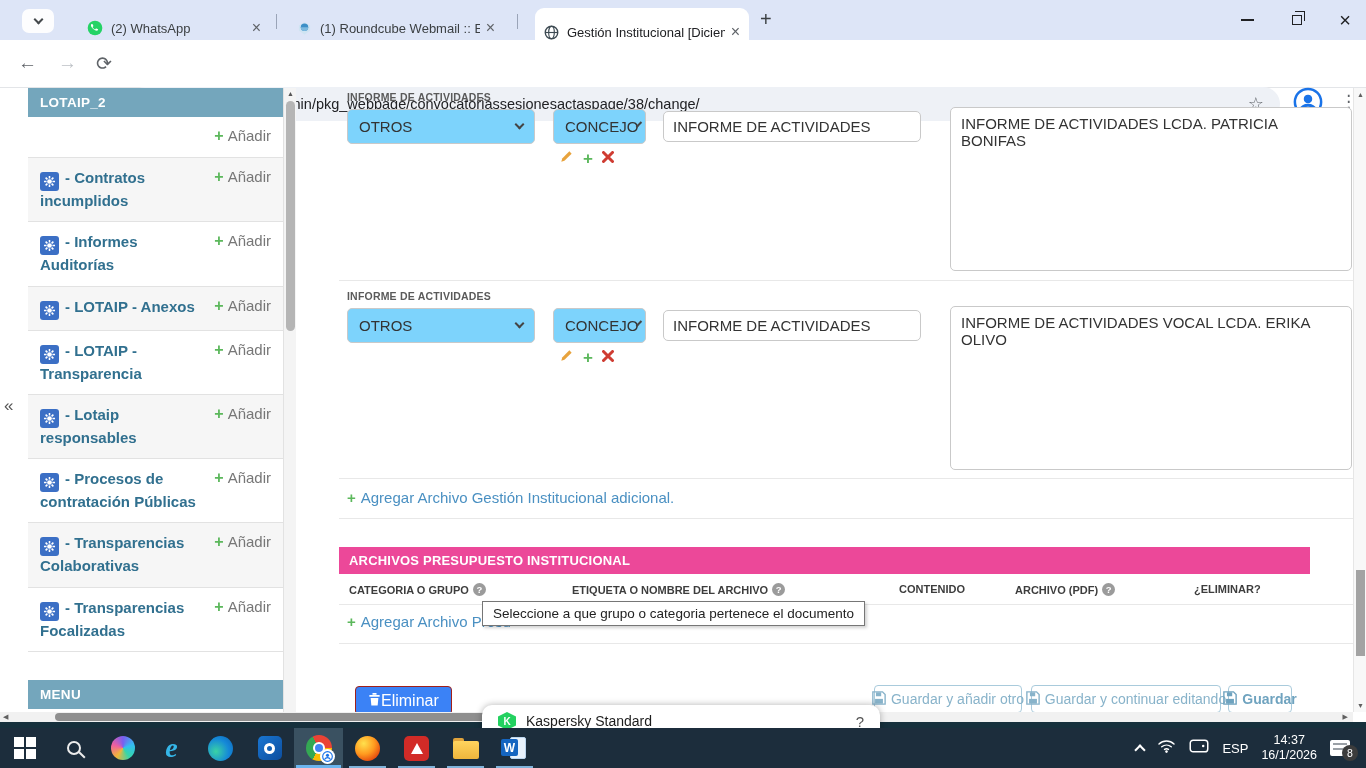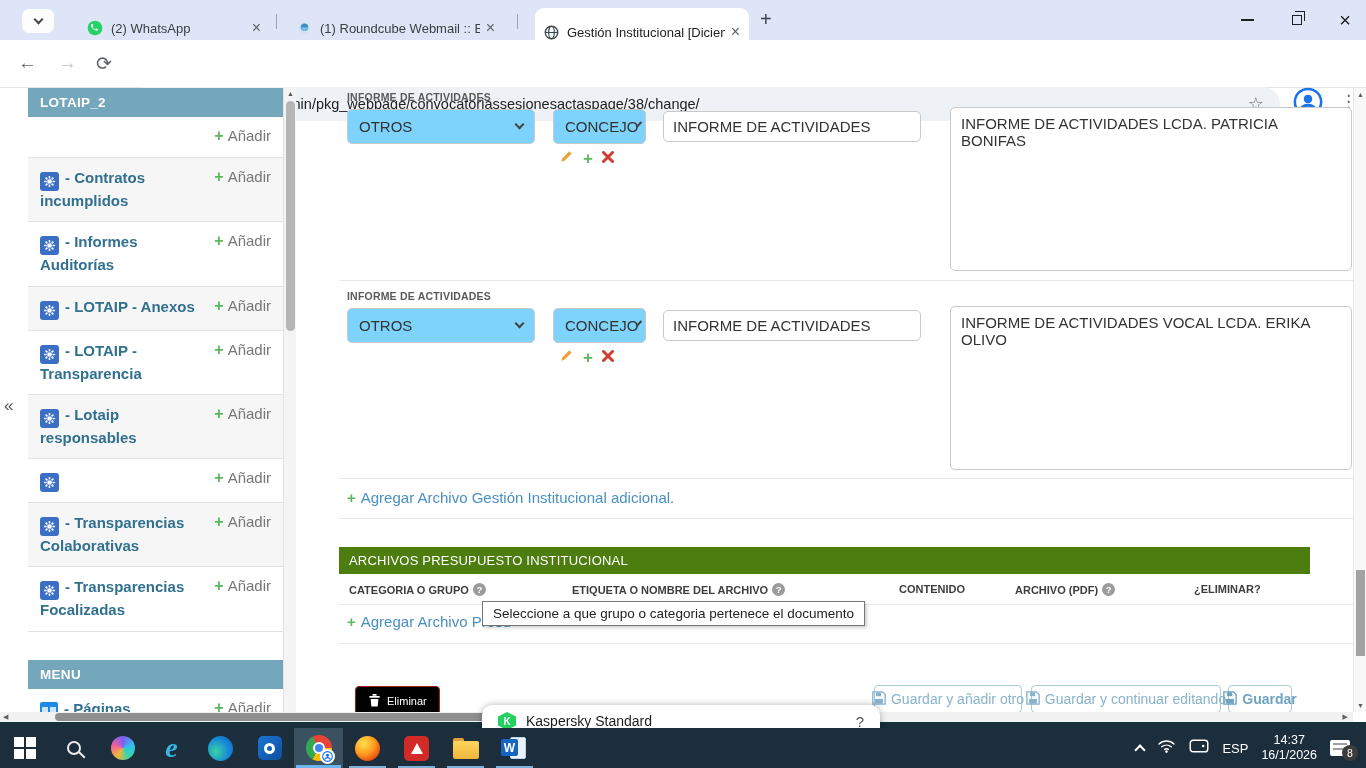--- a/index.html
+++ b/index.html
@@ -71,28 +71,28 @@
   .txt { position:absolute; left:611px; top:19px; width:402px; height:164px; border:1px solid #c9c9c9; border-radius:5px; font-size:15px; color:#333; padding:7px 10px; font-family:inherit; resize:none; background:#fff; overflow:hidden; }
   .ric { position:absolute; left:221px; top:61px; display:flex; gap:9px; align-items:center; }
   .ric .plus { color:#5cb85c; font-weight:bold; font-size:17px; line-height:1; cursor:pointer; }
   .ric svg { cursor:pointer; }
   .hl { position:absolute; left:339px; width:1014px; height:1px; background:#e8e8e8; }
   .hl1 { top:280px; } .hl2 { top:478px; } .hl3 { top:518px; } .hl4 { top:604px; } .hl5 { top:643px; }
   .add-link { position:absolute; font-size:15px; color:#4a90c2; cursor:pointer; white-space:nowrap; }
   .add-link .plus { color:#5cb85c; font-weight:bold; margin-right:5px; }
   .lk-gestion { left:347px; top:489px; }
   .lk-presu { left:347px; top:613px; }
-  .bluebar { position:absolute; left:339px; top:547px; width:971px; height:27px; background:#4d7c0f; color:#fff; font-weight:normal; font-size:13px; display:flex; align-items:center; padding:0 10px; letter-spacing:.2px; }
+  .bluebar { position:absolute; left:339px; top:547px; width:971px; height:27px; background:#ec4899; color:#fff; font-weight:bold; font-size:13px; display:flex; align-items:center; padding:0 10px; letter-spacing:.2px; }
   .cols { position:absolute; left:339px; top:583px; width:1014px; height:20px; font-size:11px; font-weight:bold; color:#3d3d3d; }
   .col { position:absolute; display:flex; align-items:center; gap:4px; white-space:nowrap; }
   .c0 { left:10px; } .c1 { left:233px; } .c2 { left:560px; } .c3 { left:676px; } .c4 { left:855px; }
   .help { width:13px; height:13px; border-radius:50%; background:#9b9b9b; color:#fff; font-size:9.5px; font-weight:bold; display:inline-flex; align-items:center; justify-content:center; cursor:pointer; }
   .tooltip { position:absolute; left:482px; top:601px; background:#fff; border:1px solid #767676; padding:4px 10px; font-size:13.5px; color:#222; box-shadow:2px 2px 3px rgba(0,0,0,.18); white-space:nowrap; z-index:5; }
 
-  .btn-del { position:absolute; left:355px; top:686px; height:29px; background:#000000; color:#fff; font-size:11px; border-radius:4px; display:flex; align-items:center; padding:0 12px; gap:6px; cursor:pointer; border:1px solid #a02019; }
+  .btn-del { position:absolute; left:355px; top:686px; height:29px; background:#3b82f6; color:#fff; font-size:16px; border-radius:4px; display:flex; align-items:center; padding:0 12px; cursor:pointer; border:1px solid #a02019; }
   .btn-save { position:absolute; top:685px; height:28px; border:1px solid #a9cbdc; border-radius:4px; background:#fff; color:#88b3ca; font-size:14px; display:flex; align-items:center; justify-content:center; gap:5px; padding:0 8px; cursor:pointer; white-space:nowrap; }
   .b-sa { left:874px; width:148px; }
   .b-sc { left:1031px; width:190px; }
   .b-s  { left:1228px; width:64px; font-weight:bold; color:#6fa3bf; }
 
   
   .vscroll { position:absolute; left:1353px; top:88px; width:13px; height:624px; background:#f8f8f8; border-left:1px solid #e6e6e6; }
   .vs-up { position:absolute; top:3px; left:3px; font-size:7px; color:#606060; }
   .vs-down { position:absolute; bottom:3px; left:3px; font-size:7px; color:#606060; }
   .vs-thumb { position:absolute; left:2px; top:482px; width:9px; height:86px; background:#a3a3a3; cursor:pointer; }
@@ -289,21 +289,21 @@
     <span class="sb-add"><span class="plus">+</span><span>Añadir</span></span>
   </div>
   <div class="sb-item">
     <div class="sb-wrap"><span class="sb-ico">
           <svg width="13" height="13" viewBox="0 0 20 20">
             <g stroke="#fff" stroke-width="2.4">
               <path d="M10 1.5v4M10 14.5v4M1.5 10h4M14.5 10h4M4 4l2.8 2.8M13.2 13.2L16 16M4 16l2.8-2.8M13.2 6.8L16 4"></path>
             </g>
             <circle cx="10" cy="10" r="3.6" fill="#fff"></circle>
           </svg>
-        </span></div>
+        </span><span class="sb-label">- Procesos de contratación Públicas</span></div>
     <span class="sb-add"><span class="plus">+</span><span>Añadir</span></span>
   </div>
   <div class="sb-item alt">
     <div class="sb-wrap"><span class="sb-ico">
           <svg width="13" height="13" viewBox="0 0 20 20">
             <g stroke="#fff" stroke-width="2.4">
               <path d="M10 1.5v4M10 14.5v4M1.5 10h4M14.5 10h4M4 4l2.8 2.8M13.2 13.2L16 16M4 16l2.8-2.8M13.2 6.8L16 4"></path>
             </g>
             <circle cx="10" cy="10" r="3.6" fill="#fff"></circle>
           </svg>

